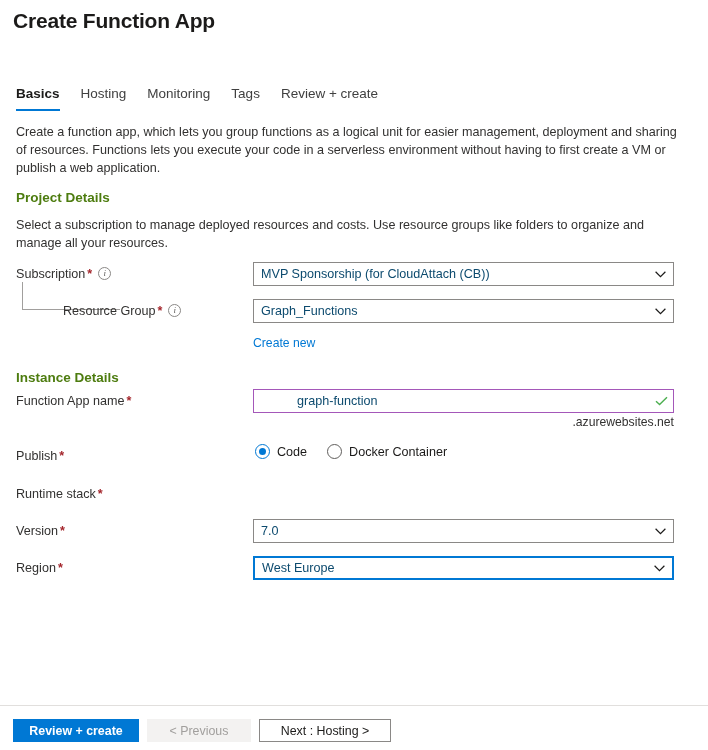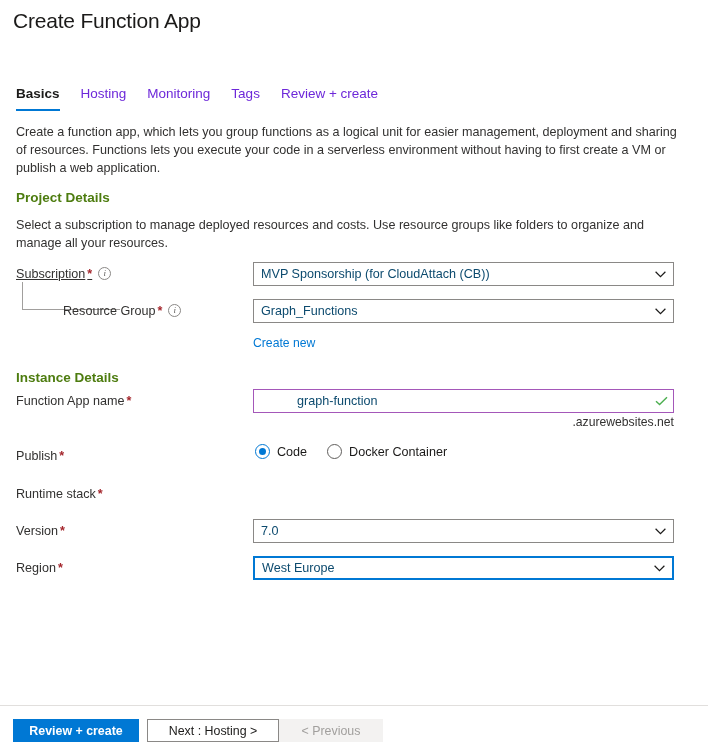--- a/index.html
+++ b/index.html
@@ -10,32 +10,32 @@
     background: #ffffff;
     font-family: "Liberation Sans", "DejaVu Sans", sans-serif;
     color: #1b1a19;
     overflow: hidden;
   }
   .page { position: relative; width: 708px; height: 750px; background:#fff; }
 
   
   .page-title {
     position: absolute; left: 13px; top: 9px;
-    font-size: 21px; font-weight: normal; letter-spacing: -0.2px;
+    font-size: 21px; font-weight: bold; letter-spacing: -0.2px;
     color: #1b1a19; white-space: nowrap;
   }
 
   
   .tabs {
     position: absolute; left: 16px; top: 85px;
     display: flex; align-items: flex-start; gap: 0;
   }
   .tab {
     position: relative;
-    font-size: 13.5px; color: #6d28d9;
+    font-size: 13.5px; color: #404040;
     padding: 0 21px 9px 0; white-space: nowrap;
     cursor: pointer; line-height: 17px;
   }
   .tab.active { font-weight: bold; color: #1b1a19; }
   .tab.active::after {
     content: ""; position: absolute; left: 0; bottom: 0;
     width: calc(100% - 21px); height: 2px; background: #0078d4;
   }
 
   
@@ -169,21 +169,21 @@
     <div class="tab">Tags</div>
     <div class="tab">Review + create</div>
   </div>
 
   <div class="intro">Create a function app, which lets you group functions as a logical unit for easier management, deployment and sharing of resources. Functions lets you execute your code in a serverless environment without having to first create a VM or publish a web application.</div>
 
   <div class="section-title" id="project-details-title">Project Details</div>
   <div class="section-desc">Select a subscription to manage deployed resources and costs. Use resource groups like folders to organize and manage all your resources.</div>
 
   <div class="row" style="top:262px;">
-    <div class="lbl" style="left:16px;text-decoration:underline;">
+    <div class="lbl" style="left:16px;">
       <span>Subscription</span><span class="req">*</span><span class="info-icon"></span>
     </div>
     <div class="field gray">
       <span class="val">MVP Sponsorship (for CloudAttach (CB))</span>
       <span class="chev">
         <svg width="11" height="7" viewBox="0 0 11 7">
             <path d="M0.6 0.8 L5.5 5.6 L10.4 0.8" fill="none" stroke="#1b1a19" stroke-width="1.2"></path>
           </svg>
       </span>
     </div>
@@ -269,17 +269,17 @@
         <svg width="11" height="7" viewBox="0 0 11 7">
             <path d="M0.6 0.8 L5.5 5.6 L10.4 0.8" fill="none" stroke="#1b1a19" stroke-width="1.2"></path>
           </svg>
       </span>
     </div>
   </div>
 
   <div class="divider"></div>
   <div class="footer">
     <div class="btn primary">Review + create</div>
+    <div class="btn disabled">&lt; Previous</div>
     <div class="btn outline">Next : Hosting &gt;</div>
-    <div class="btn disabled">&lt; Previous</div>
   </div>
 
 </div>
 
 </body></html>

